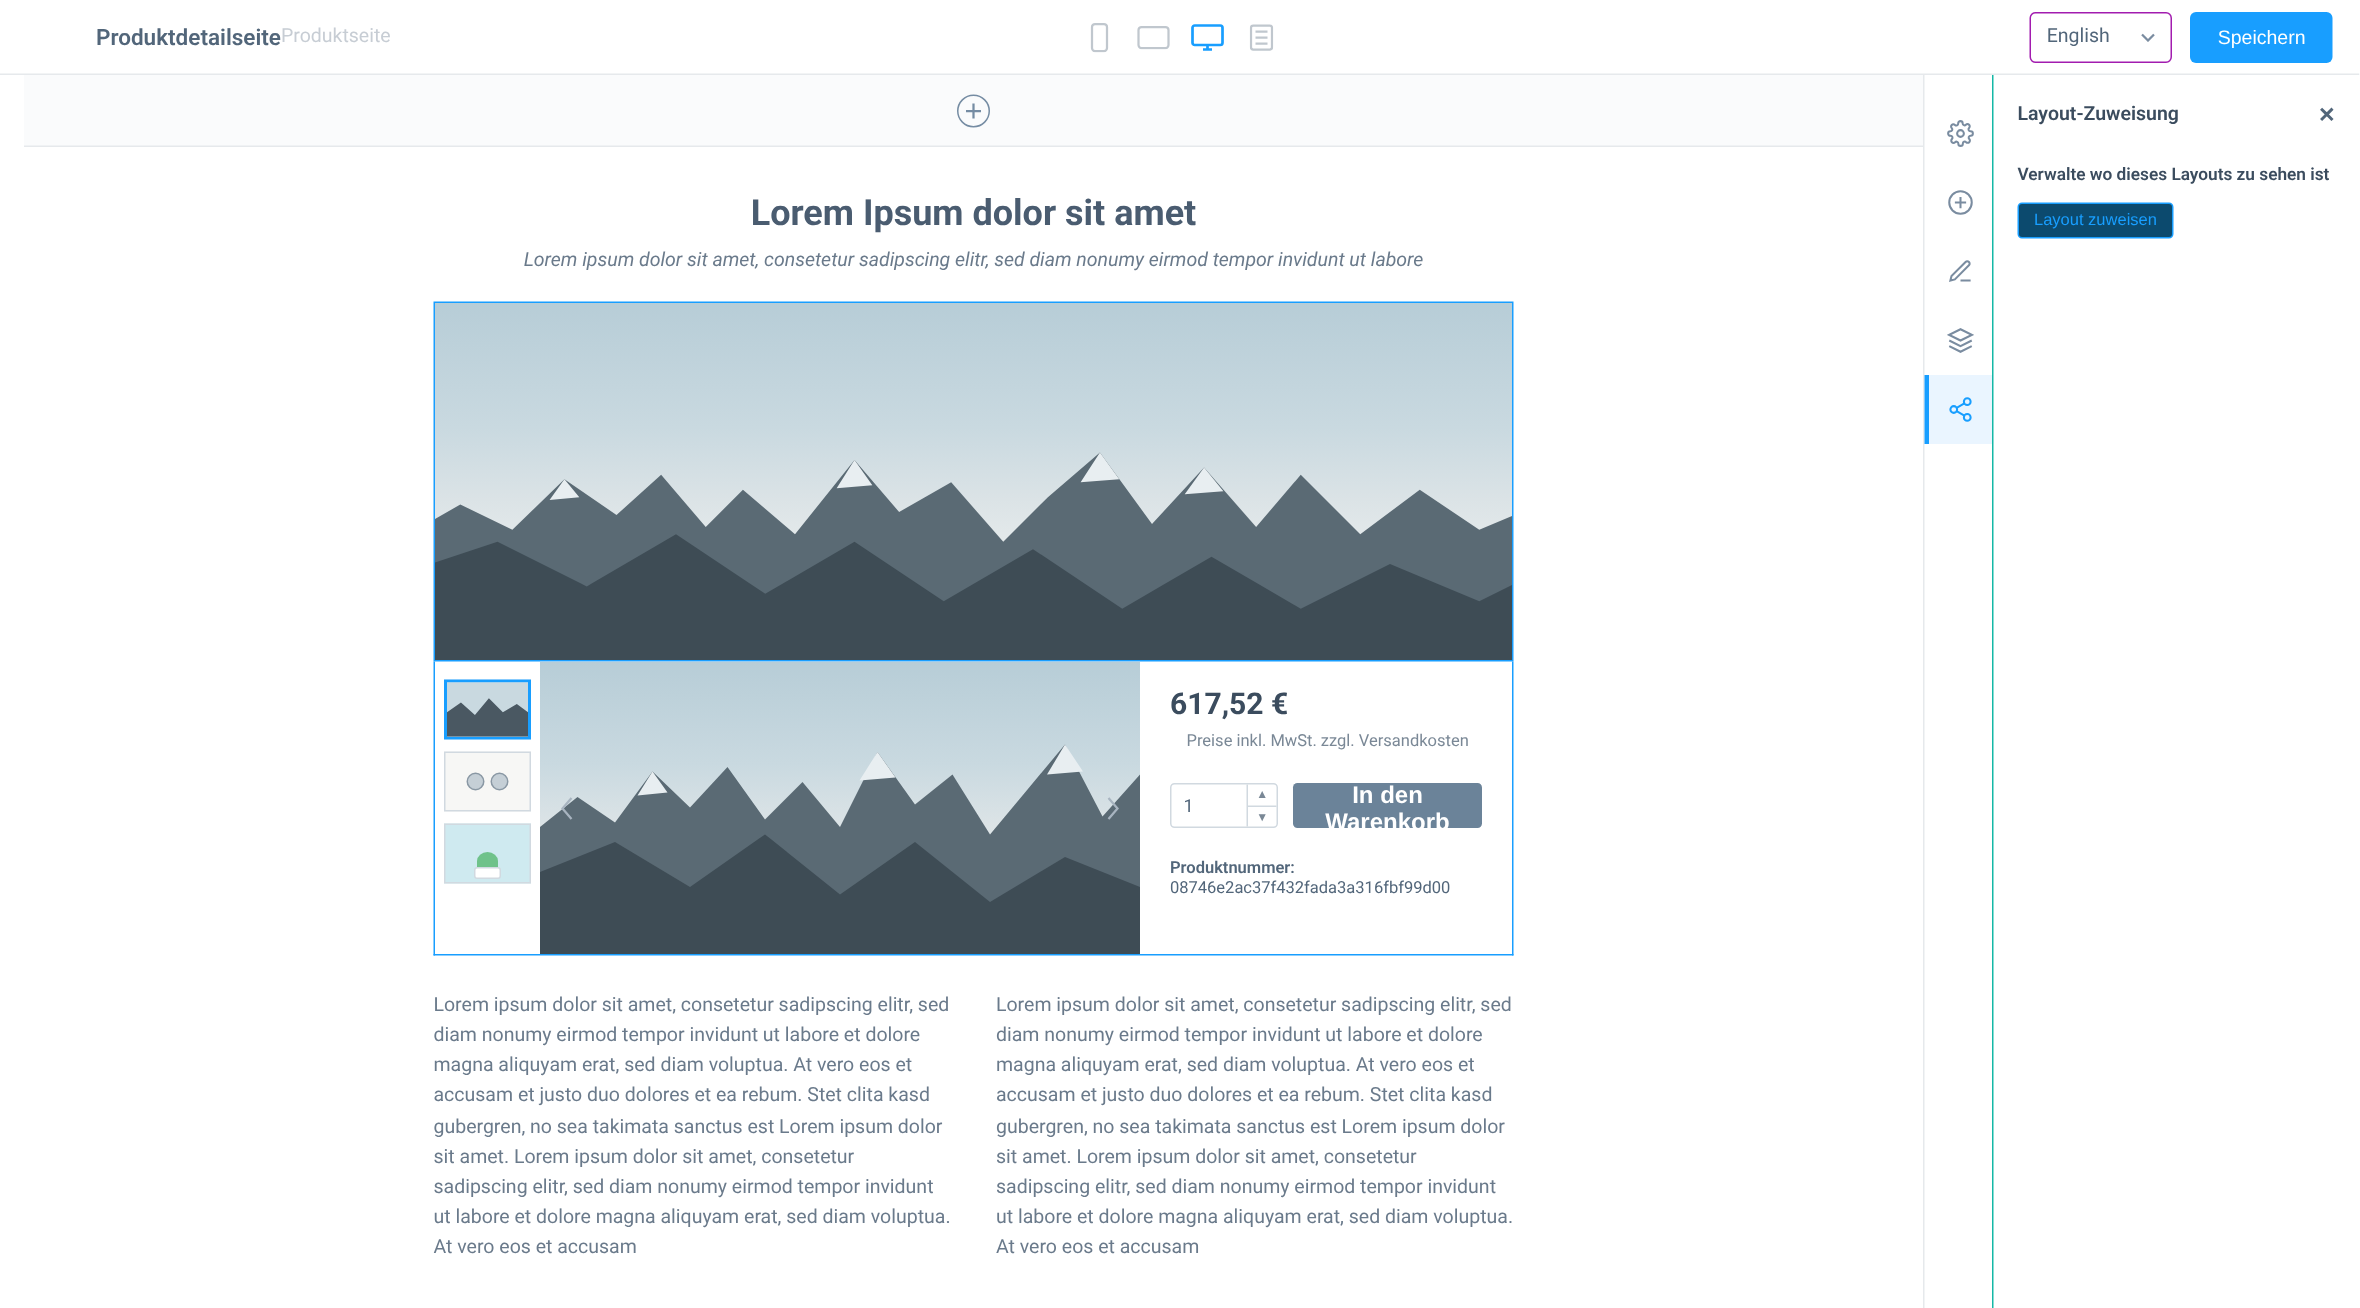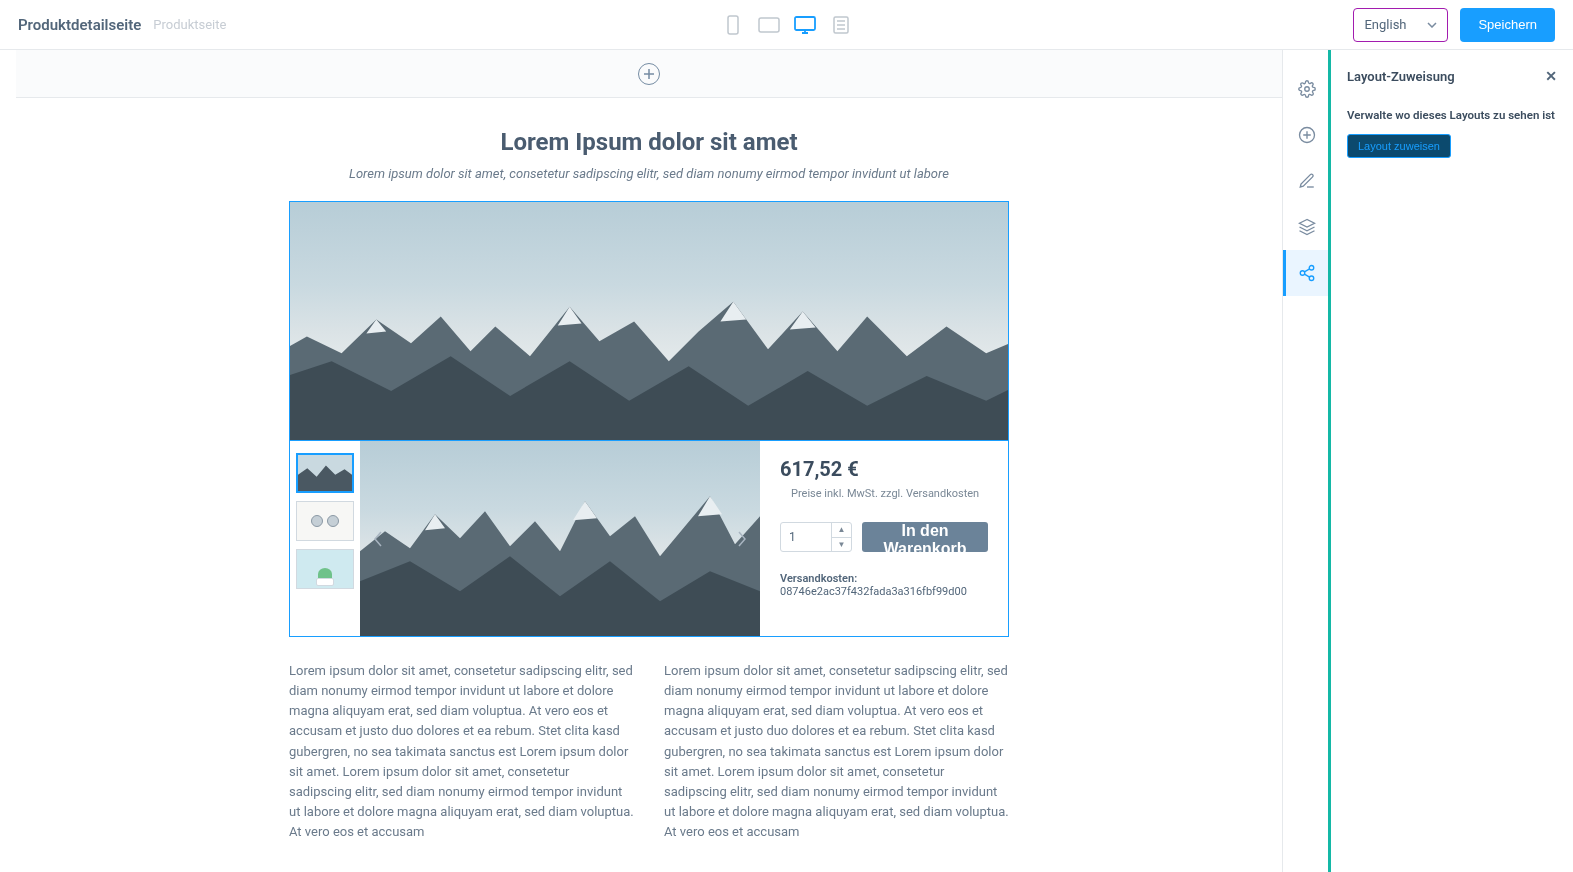--- a/index.html
+++ b/index.html
@@ -16,21 +16,21 @@
 
 .topbar {
   height: 50px;
   border-bottom: 1px solid #e6e9ec;
   display: flex;
   align-items: center;
   padding: 0 18px;
   position: relative;
   background:#fff;
 }
-.topbar-left { display:flex; align-items:center; gap:12px; }
+.topbar-left { display:flex; align-items:center; gap:0;margin-left:46px; }
 .topbar-title { font-size: 15px; font-weight: 600; color: #52667a; }
 .topbar-sub { font-size: 13px; color: #c7cdd4; }
 .topbar-center {
   position:absolute; left:50%; transform:translateX(-50%);
   display:flex; gap:8px; align-items:center;
 }
 .device-btn {
   width:28px; height:28px; border:1px solid transparent; border-radius:4px;
   display:flex; align-items:center; justify-content:center;
   color:#c0c7ce; cursor:pointer;
@@ -160,21 +160,21 @@
 .rail-btn {
   height:46px; display:flex; align-items:center; justify-content:center;
   color:#7a8ca0; border-left:3px solid transparent;
 }
 .rail-btn.active {
   color:#189eff; background:#eaf5ff; border-left:3px solid #189eff;
 }
 
 
 .side-panel {
-  width:245px; border-left:3px solid #14b8a6; background:#fff;
+  width:245px; border-left:1px solid #14b8a6; background:#fff;
   padding:18px 16px;
 }
 .panel-head {
   display:flex; justify-content:space-between; align-items:center;
   font-size:13px; font-weight:600; color:#3b4c5e; margin-bottom:24px;
 }
 .panel-close { color:#52667a; font-size:14px; cursor:pointer; }
 .panel-sub { font-size:11.5px; font-weight:600; color:#3b4c5e; margin-bottom:12px; }
 .panel-desc { font-size:11px; color:#7a8ca0; line-height:1.45; margin-bottom:14px;}
 .assign-btn {
@@ -310,21 +310,21 @@
               <div class="qty">
                 <span>1</span>
                 <div class="qty-arrows">
                   <div>▲</div>
                   <div>▼</div>
                 </div>
               </div>
               <button class="cart-btn">In den Warenkorb</button>
             </div>
             <div class="sku-row">
-              <b>Versandkosten:</b>
+              <b>Produktnummer:</b>
               <span>08746e2ac37f432fada3a316fbf99d00</span>
             </div>
           </div>
         </div>
 
         <div class="text-cols">
           <div class="text-col">Lorem ipsum dolor sit amet, consetetur sadipscing elitr, sed diam nonumy eirmod tempor invidunt ut labore et dolore magna aliquyam erat, sed diam voluptua. At vero eos et accusam et justo duo dolores et ea rebum. Stet clita kasd gubergren, no sea takimata sanctus est Lorem ipsum dolor sit amet. Lorem ipsum dolor sit amet, consetetur sadipscing elitr, sed diam nonumy eirmod tempor invidunt ut labore et dolore magna aliquyam erat, sed diam voluptua. At vero eos et accusam</div>
           <div class="text-col">Lorem ipsum dolor sit amet, consetetur sadipscing elitr, sed diam nonumy eirmod tempor invidunt ut labore et dolore magna aliquyam erat, sed diam voluptua. At vero eos et accusam et justo duo dolores et ea rebum. Stet clita kasd gubergren, no sea takimata sanctus est Lorem ipsum dolor sit amet. Lorem ipsum dolor sit amet, consetetur sadipscing elitr, sed diam nonumy eirmod tempor invidunt ut labore et dolore magna aliquyam erat, sed diam voluptua. At vero eos et accusam</div>
         </div>
       </div>

